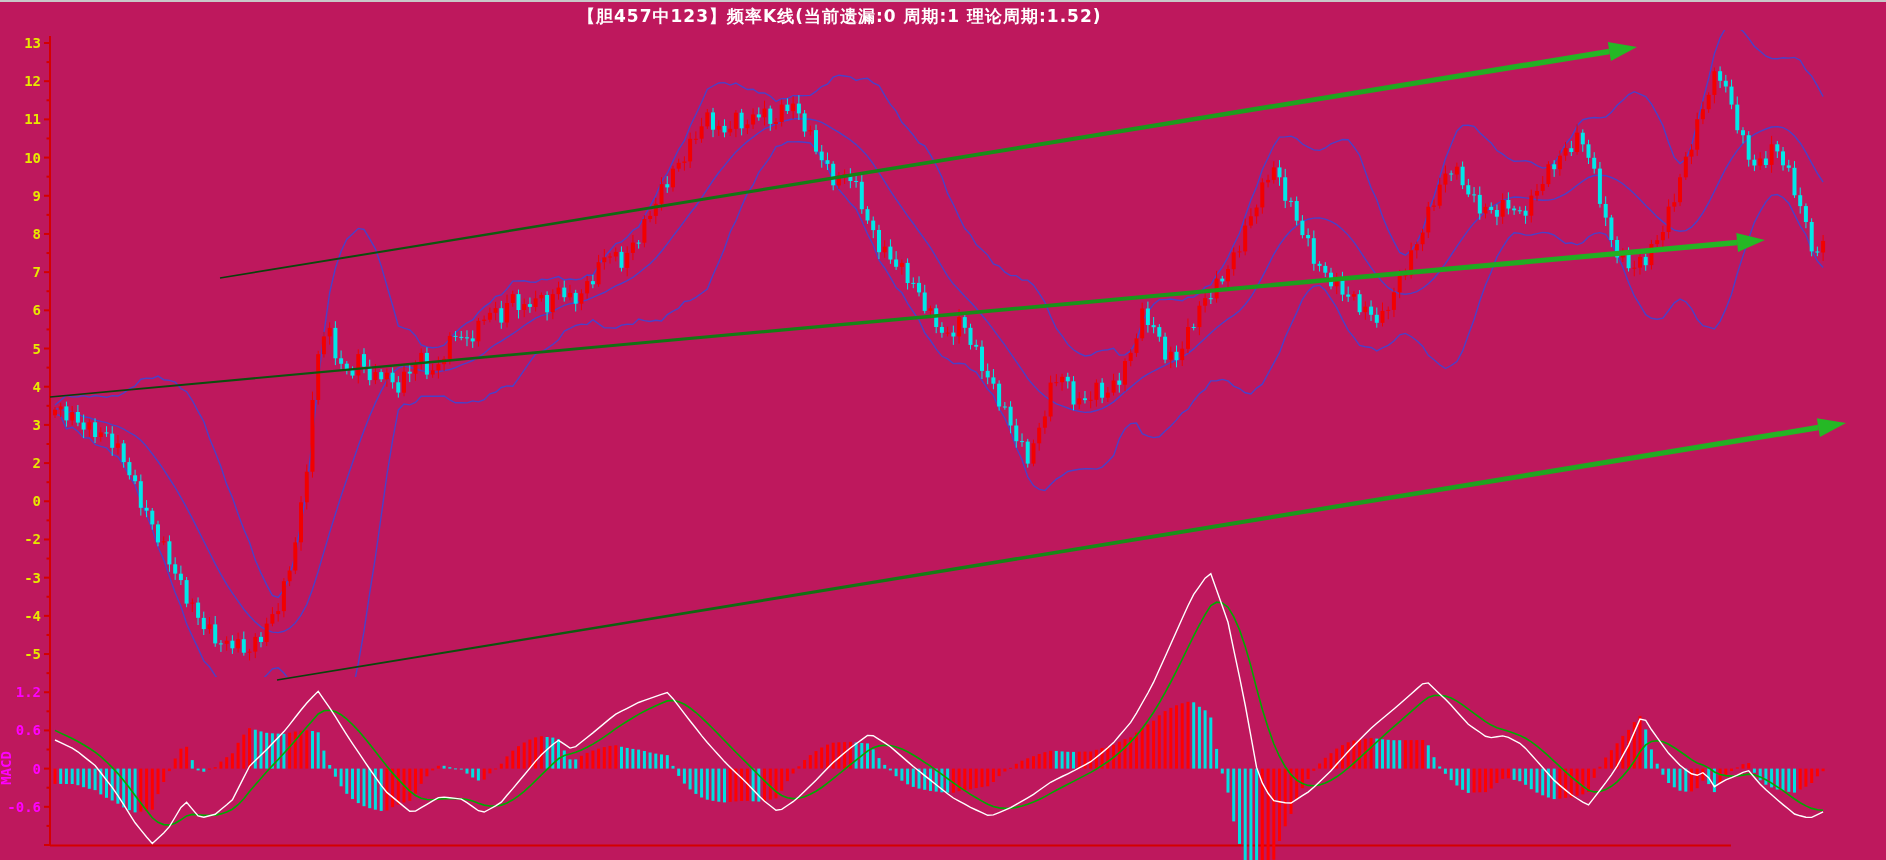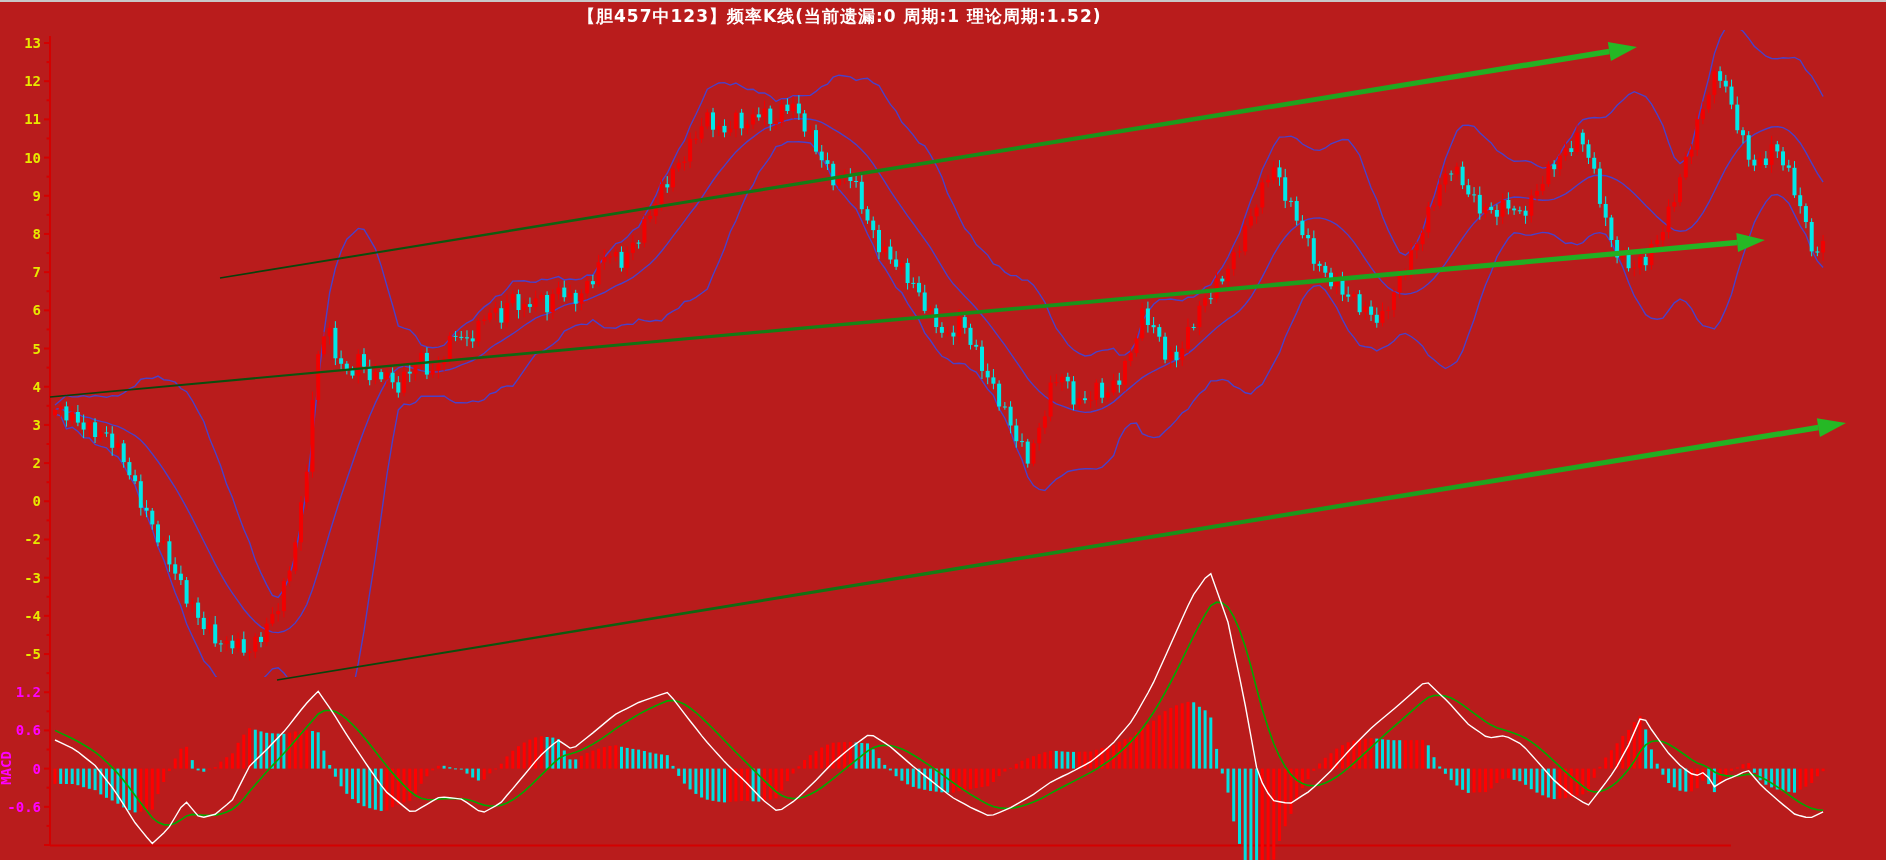--- a/index.html
+++ b/index.html
@@ -1,16 +1,16 @@
 <!DOCTYPE html>
 <html><head>
 <meta charset="utf-8">
 <style>
   html,body{margin:0;padding:0;background:#000;}
-  .screen{position:relative;width:1886px;height:860px;background:#b91c1c;overflow:hidden;
+  .screen{position:relative;width:1886px;height:860px;background:#be185d;overflow:hidden;
           font-family:"DejaVu Sans",sans-serif;}
   .topline{position:absolute;left:0;top:0;width:1886px;height:2px;background:#c8c8c8;}
   .title{position:absolute;left:578px;top:5px;color:#fff;font-size:17px;font-weight:bold;
          font-family:"DejaVu Sans","Liberation Sans",sans-serif;letter-spacing:1px;white-space:nowrap;}
   svg{position:absolute;left:0;top:0;}
   text{font-family:"DejaVu Sans Mono","Liberation Mono",monospace;font-weight:bold;}
 </style>
 </head>
 <body>
 

